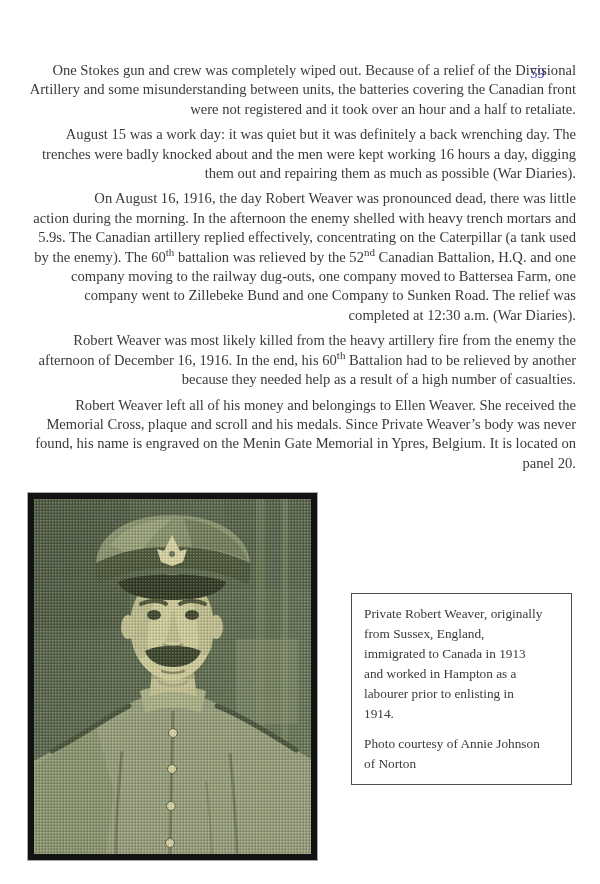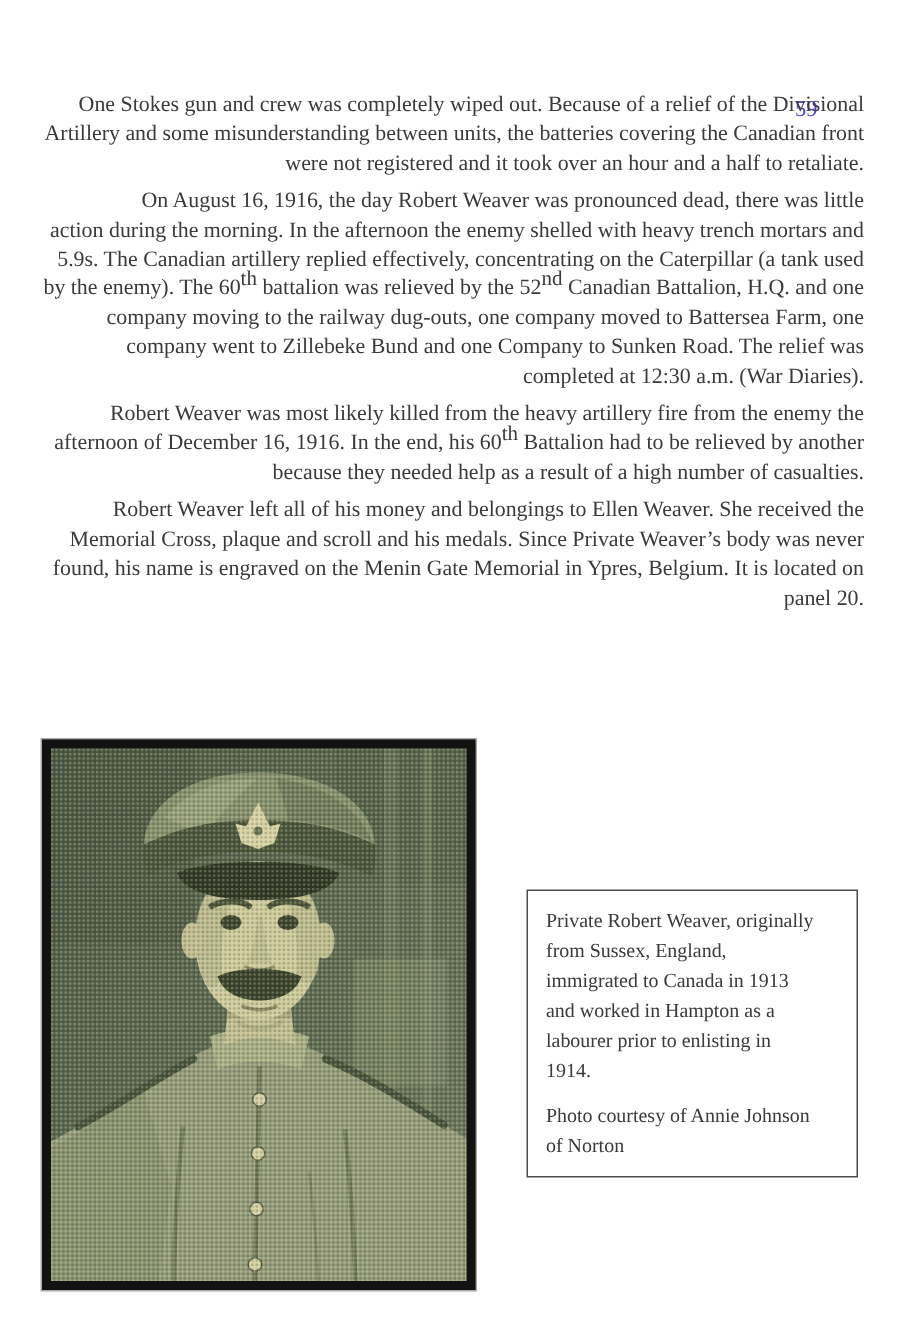--- a/index.html
+++ b/index.html
@@ -24,21 +24,21 @@
     position: absolute;
     left: 22px;
     top: 61px;
     width: 554px;
     font-size: 14.6px;
     line-height: 19.4px;
     text-align: right;
   }
   .body-text p { margin: 0 0 6px 0; }
   .body-text p.indent { text-indent: 42px; }
-  sup { font-size: 14px; line-height: 0; vertical-align: super; }
+  sup { font-size: 11px; line-height: 0; vertical-align: super; }
   .photo-frame {
     position: absolute;
     left: 28px;
     top: 493px;
     width: 277px;
     height: 355px;
     border: 6px solid #121212;
     box-shadow: 0 0 0 1px #a8a8a8;
     background: #5c6852;
   }
@@ -60,20 +60,21 @@
 </style>
 </head>
 <body>
 
 <div class="page">
 
   <div class="page-number">59</div>
 
   <div class="body-text">
     <p><span>One Stokes gun and crew was completely wiped out.  Because of a relief of the Divisional Artillery and some misunderstanding between units, the batteries covering the Canadian front were not registered and it took over an hour and a half to retaliate.</span></p>
+    <p class="indent"><span>August 15 was a work day: it was quiet but it was definitely a back wrenching day. The trenches were badly knocked about and the men were kept working 16 hours a day, digging them out and repairing them as much as possible (War Diaries).</span></p>
     <p class="indent"><span>On August 16, 1916, the day Robert Weaver was pronounced dead, there was little action during the morning. In the afternoon the enemy shelled with heavy trench mortars and 5.9s.  The Canadian artillery replied effectively, concentrating on the Caterpillar (a tank used by the enemy). The 60</span><sup>th</sup><span> battalion was relieved by the 52</span><sup>nd</sup><span> Canadian Battalion, H.Q. and one company moving to the railway dug-outs, one company moved to Battersea Farm, one company went to Zillebeke Bund and one Company to Sunken Road. The relief was completed at 12:30 a.m. (War Diaries).</span></p>
     <p class="indent"><span>Robert Weaver was most likely killed from the heavy artillery fire from the enemy the afternoon of December 16, 1916.  In the end, his 60</span><sup>th</sup><span> Battalion had to be relieved by another because they needed help as a result of a high number of casualties.</span></p>
     <p class="indent"><span>Robert Weaver left all of his money and belongings to Ellen Weaver. She received the Memorial Cross, plaque and scroll and his medals. Since Private Weaver’s body was never found, his name is engraved on the Menin Gate Memorial in Ypres, Belgium.  It is located on panel 20.</span></p>
   </div>
 
   <div class="photo-frame" role="img" aria-label="Halftone newsprint portrait of a WWI soldier with a moustache wearing a peaked cap with cap badge and military uniform with buttons and shoulder straps">
     <svg viewBox="0 0 277 355" preserveAspectRatio="none">
       <defs>
         <linearGradient id="bgg" x1="0" y1="0" x2="1" y2="1">
           <stop offset="0" stop-color="#4e5a46"></stop>

